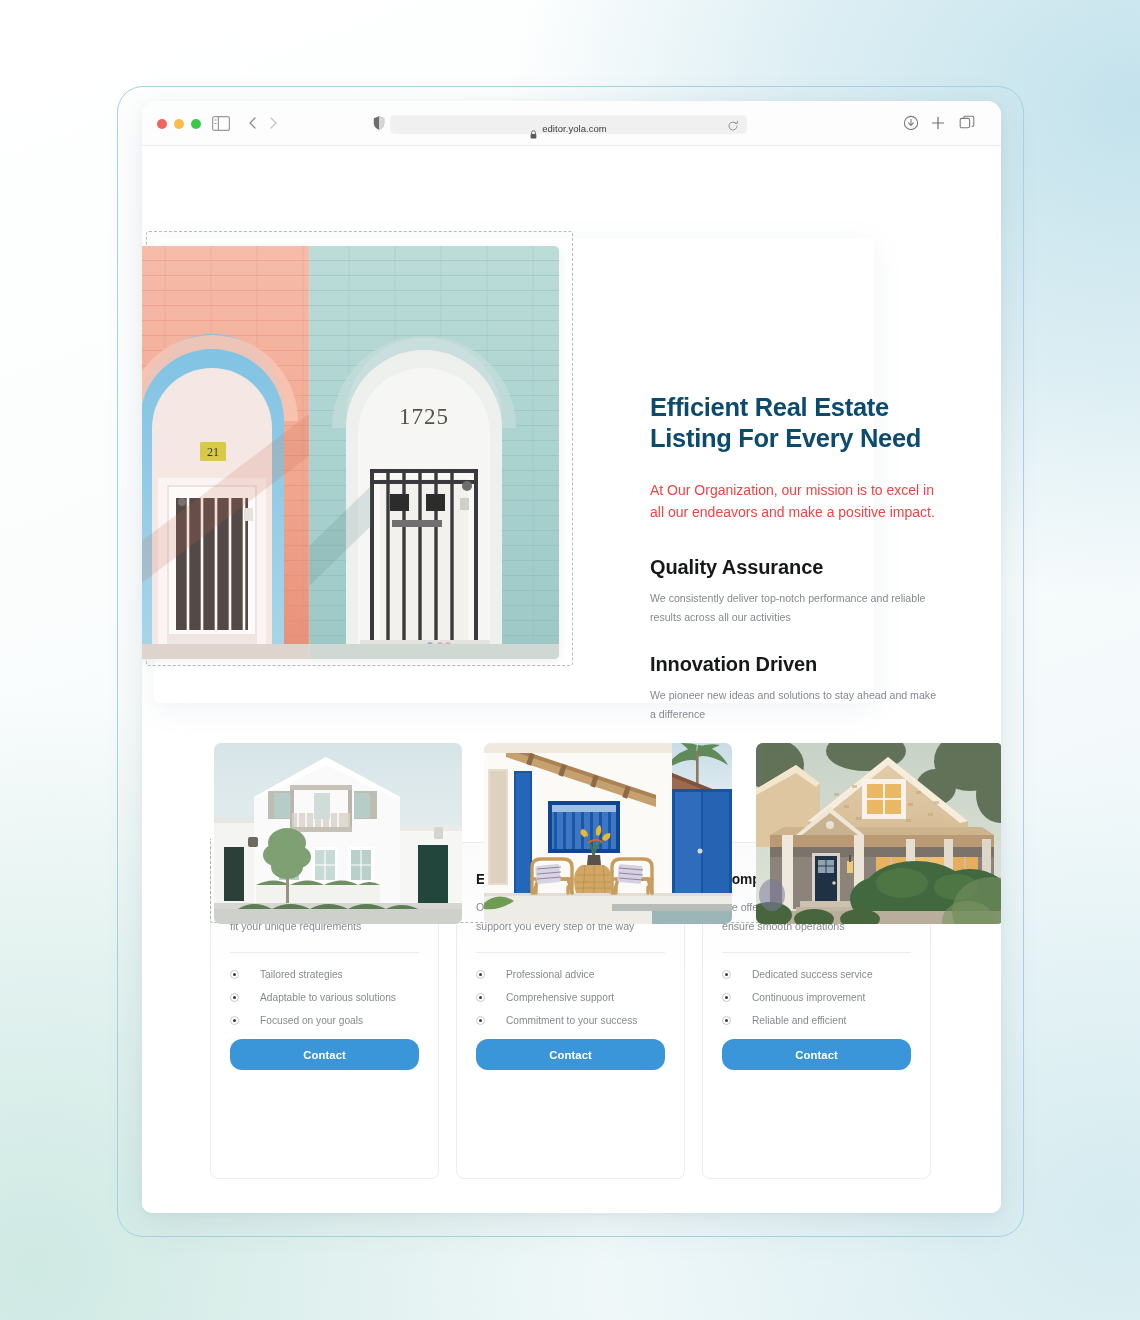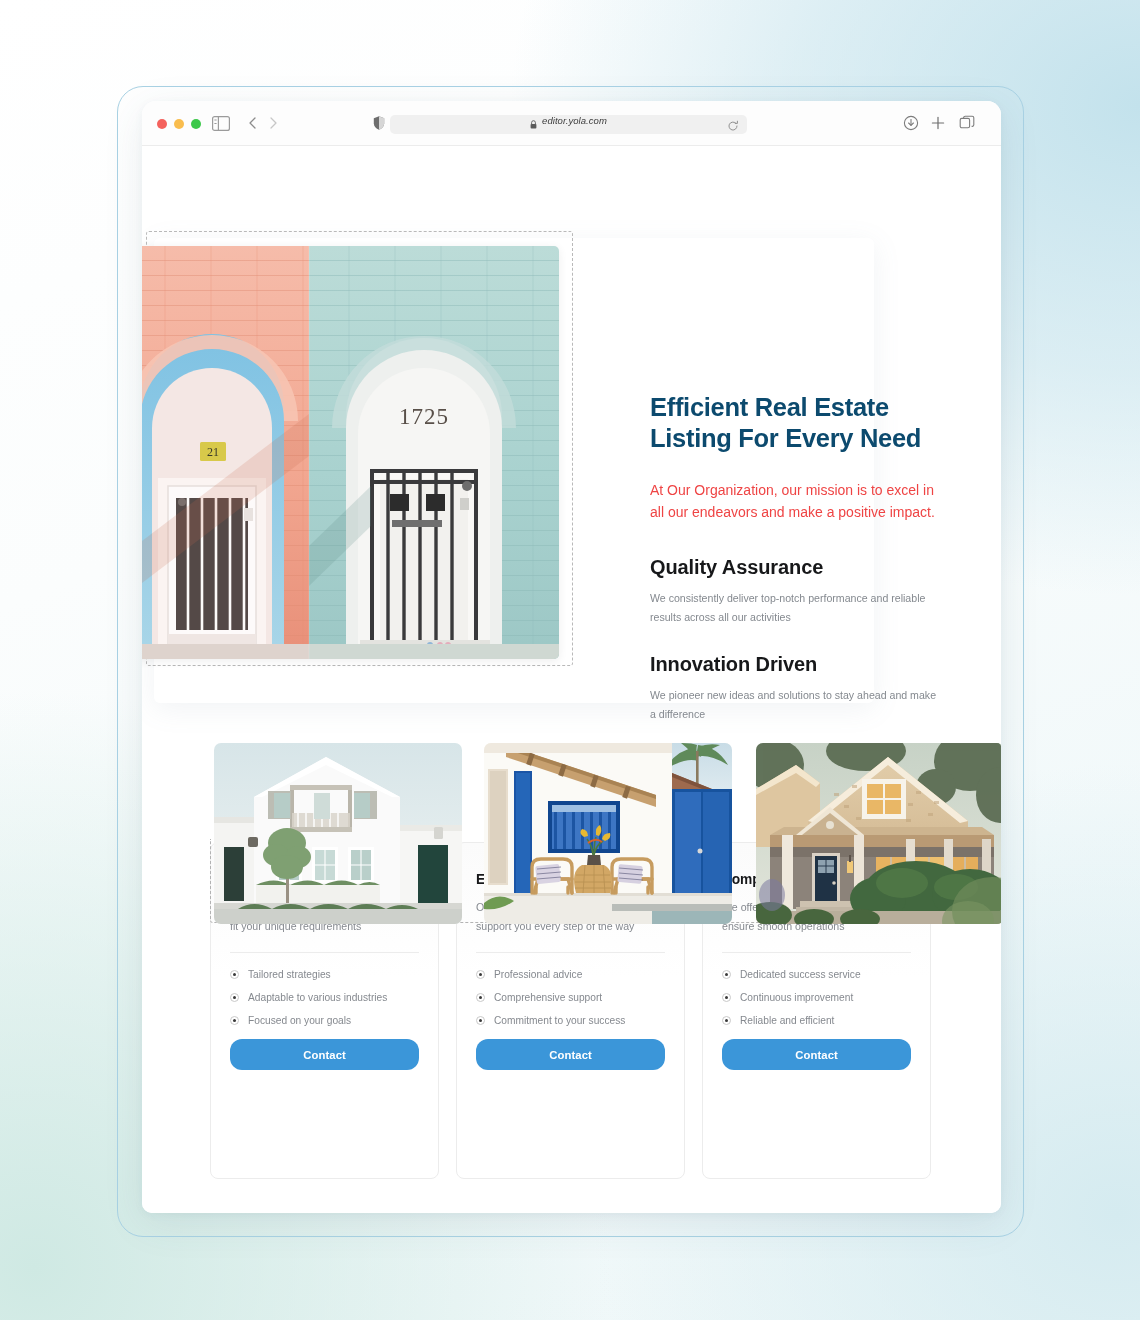--- a/index.html
+++ b/index.html
@@ -81,24 +81,23 @@
 
   .url-bar {
     position: absolute;
     left: 248px;
     top: 14px;
     width: 357px;
     height: 19px;
     background: #f0f0f0;
     border-radius: 5px;
     display: flex;
-    align-items: flex-start;
+    align-items: flex-end;
     justify-content: center;
     gap: 5px;
-    font-style: italic;
   }
   .lock-icon { width: 7px; height: 9px; position: relative; top: 0px; }
   .url-text {
     font-size: 9.5px;
     color: #3c3c3c;
     letter-spacing: 0.05px;
   }
   .reload-icon {
     position: absolute;
     right: 8px;
@@ -249,21 +248,21 @@
     height: 1px;
     background: #ececec;
   }
   .card-list {
     margin-top: 16px;
     list-style: none;
   }
   .card-list li {
     display: flex;
     align-items: center;
-    gap: 9px;
+    gap: 21px;
     margin-bottom: 12px;
     font-size: 10.2px;
     color: #85898f;
   }
   .bullet {
     flex: 0 0 auto;
     width: 9px;
     height: 9px;
     border-radius: 50%;
     border: 1px solid #c9c9c9;
@@ -520,21 +519,21 @@
           <div class="card-title">Custom Solutions</div>
           <div class="card-desc">We provide personalized services that fit your unique requirements</div>
           <div class="card-divider"></div>
           <ul class="card-list">
             <li>
                 <span class="bullet"></span>
                 <span>Tailored strategies</span>
               </li>
             <li>
                 <span class="bullet"></span>
-                <span>Adaptable to various industries</span>
+                <span>Adaptable to various solutions</span>
               </li>
             <li>
                 <span class="bullet"></span>
                 <span>Focused on your goals</span>
               </li>
           </ul>
           <button class="contact-btn">Contact</button>
         </div>
       </div>
 

